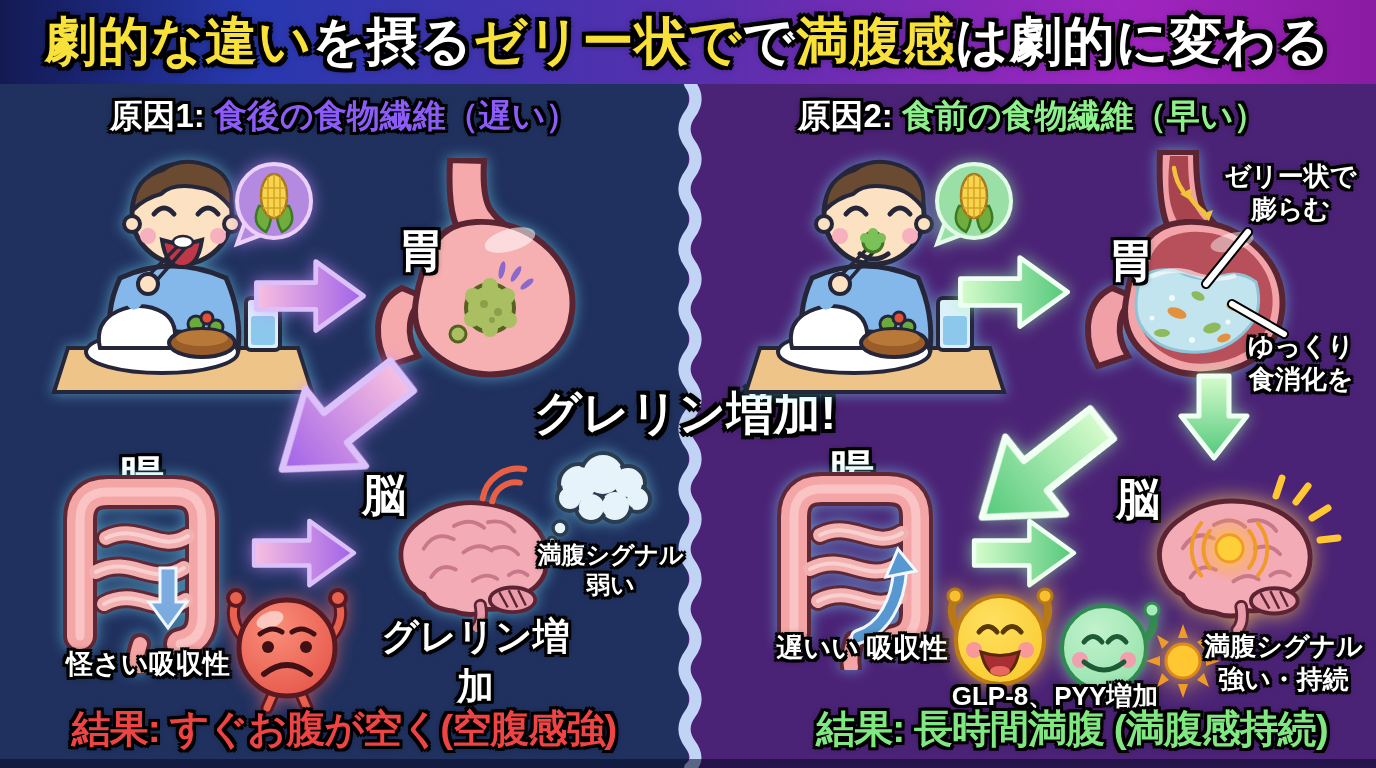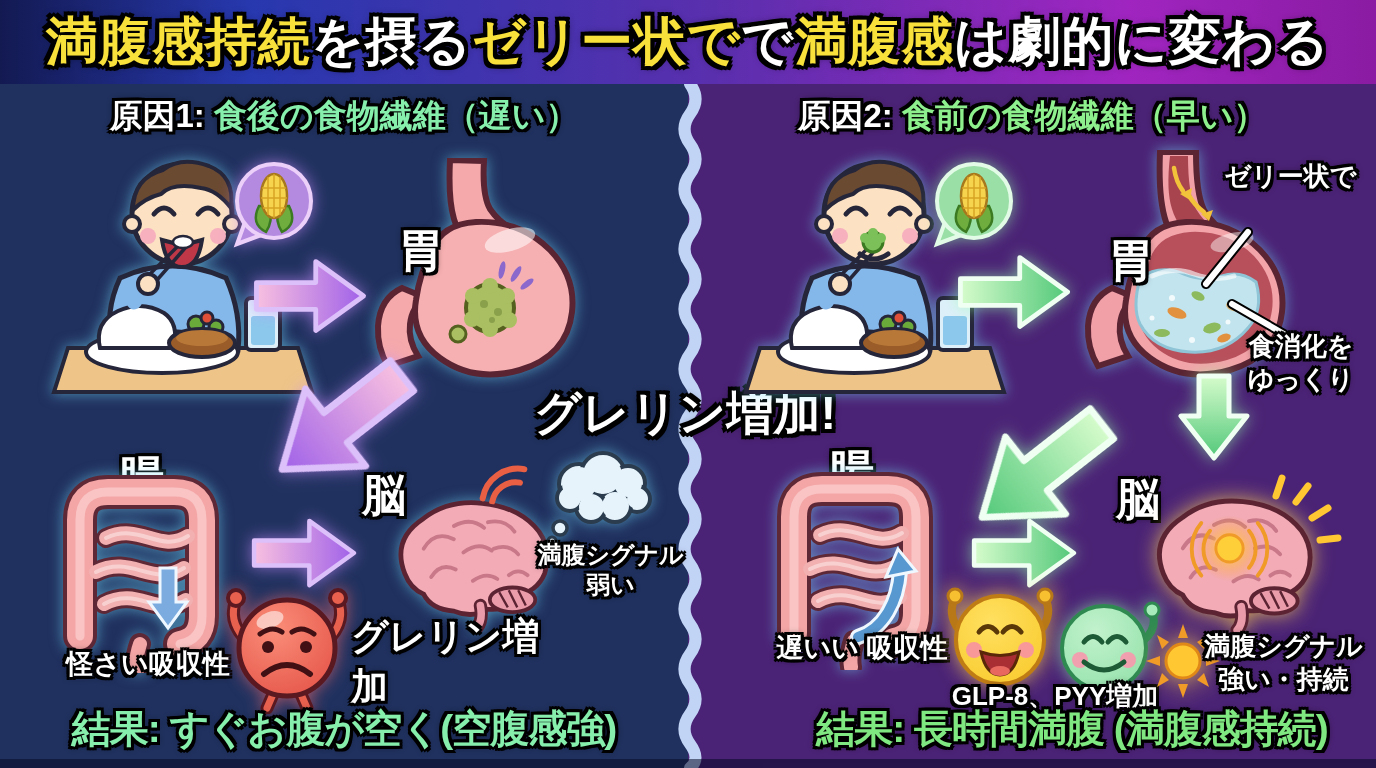--- a/index.html
+++ b/index.html
@@ -28,31 +28,31 @@
 </style>
 </head>
 <body>
 
 <div id="stage">
 
   <div id="panel-left" class="panel" style="background: rgb(32, 49, 95);"></div>
   <div id="panel-right" class="panel" style="background: rgb(75, 35, 118);"></div>
 
   <div id="titlebar">
-    <span class="seg outline-lg" style="color: rgb(248, 225, 58);">満腹感持続</span>
+    <span class="seg outline-lg" style="color: rgb(248, 225, 58);">劇的な違い</span>
     <span class="seg outline-lg" style="color: rgb(255, 255, 255);">を摂る</span>
     <span class="seg outline-lg" style="color: rgb(248, 225, 58);">ゼリー状で</span>
     <span class="seg outline-lg" style="color: rgb(255, 255, 255);">で</span>
     <span class="seg outline-lg" style="color: rgb(248, 225, 58);">満腹感</span>
     <span class="seg outline-lg" style="color: rgb(255, 255, 255);">は劇的に変わる</span>
   </div>
 
   <div class="abs hdr outline" style="left:0;">
     <span>原因1:</span>
-    <span style="color: #86efac; text-align: center;">食後の食物繊維（遅い）</span>
+    <span style="color: #8b5cf6; text-align: center;">食後の食物繊維（遅い）</span>
   </div>
   <div class="abs hdr outline" style="left:688px;">
     <span>原因2:</span>
     <span style="color: rgb(141, 240, 141);">食前の食物繊維（早い）</span>
   </div>
 
   <svg class="abs" style="left:676px;top:84px;" width="28" height="684">
     <path d="M14,0 q11,15 0,30 q-11,15 0,30 q11,15 0,30 q-11,15 0,30 q11,15 0,30 q-11,15 0,30 q11,15 0,30 q-11,15 0,30 q11,15 0,30 q-11,15 0,30 q11,15 0,30 q-11,15 0,30 q11,15 0,30 q-11,15 0,30 q11,15 0,30 q-11,15 0,30 q11,15 0,30 q-11,15 0,30 q11,15 0,30 q-11,15 0,30 q11,15 0,30 q-11,15 0,30 q11,15 0,24" fill="none" stroke="#c2d4f6" stroke-width="12" stroke-linecap="round"></path>
   </svg>
 
@@ -243,23 +243,23 @@
         <circle cx="46" cy="57" r="12"></circle>
         <circle cx="25" cy="48" r="10"></circle>
     </g>
     <circle cx="15" cy="78" r="7" fill="#e6f3fb" stroke="#2b3c4e" stroke-width="3.5"></circle>
     <circle cx="7" cy="91" r="4" fill="#e6f3fb" stroke="#2b3c4e" stroke-width="3"></circle>
   </svg>
   <div class="abs outline note" style="left:528px;top:540px;width:165px;font-size:24px;">
     <div>満腹シグナル</div>
     <div>弱い</div>
   </div>
-  <div class="abs outline" style="left:351px;top:612px;width:225px;font-size:37px;">グレリン増加</div>
-
-  <div class="abs result outline" style="left: 6px; color: #86efac;">
+  <div class="abs outline" style="left:363px;top:612px;width:225px;text-align:center;font-size:37px;">グレリン増加</div>
+
+  <div class="abs result outline" style="left: 6px; color: #ef4444;">
     <span>結果:</span>
     <span>すぐお腹が空く(空腹感強)</span>
   </div>
 
   <svg class="abs glow-cyan" style="left:742px;top:150px;" width="265" height="245" viewBox="0 0 265 245">
     <polygon points="18,198 248,198 262,242 4,242" fill="#eec488" stroke="#26263a" stroke-width="4"></polygon>
     <rect x="196" y="148" width="34" height="52" rx="5" fill="#ddf0fa" stroke="#26263a" stroke-width="4"></rect>
     <rect x="201" y="166" width="24" height="29" rx="3" fill="#8cc8ec"></rect>
     <path d="M70,128 q52,-24 106,0 q16,36 12,72 l-126,0 q-8,-38 8,-72 z" fill="#85b8ea" stroke="#26263a" stroke-width="5"></path>
     <ellipse cx="112" cy="202" rx="76" ry="21" fill="#ffffff" stroke="#26263a" stroke-width="4"></ellipse>
@@ -333,32 +333,33 @@
       <path d="M92,18 q2,14 9,23"></path>
         <path d="M106,44 q7,12 16,18"></path>
     </g>
     <polygon points="98,44 110,38 108,50" fill="#f2c23a"></polygon>
     <polygon points="119,64 131,60 127,71" fill="#f2c23a"></polygon>
     <ellipse cx="150" cy="92" rx="22" ry="9" fill="#ffffff" opacity="0.45" transform="rotate(-14 150 92)"></ellipse>
   </svg>
   <div class="abs outline lbl-organ" style="left:1108px;top:230px;">胃</div>
   <div class="abs outline note" style="left:1208px;top:160px;width:165px;">
     <div>ゼリー状で</div>
+    <div>膨らむ</div>
   </div>
   <svg class="abs" style="left:1196px;top:226px;" width="60" height="64">
     <line x1="52" y1="6" x2="10" y2="58" stroke="#000000" stroke-width="10" stroke-linecap="round"></line>
     <line x1="52" y1="6" x2="10" y2="58" stroke="#ffffff" stroke-width="6" stroke-linecap="round"></line>
   </svg>
   <svg class="abs" style="left:1226px;top:296px;" width="66" height="44">
     <line x1="6" y1="8" x2="58" y2="38" stroke="#000000" stroke-width="10" stroke-linecap="round"></line>
     <line x1="6" y1="8" x2="58" y2="38" stroke="#ffffff" stroke-width="6" stroke-linecap="round"></line>
   </svg>
   <div class="abs outline note" style="left:1226px;top:330px;width:150px;">
+    <div>ゆっくり</div>
     <div>食消化を</div>
-    <div>ゆっくり</div>
   </div>
 
   <svg class="abs glow-green" style="left:1178px;top:372px;" width="72" height="90" viewBox="0 0 70 90">
     <defs>
         <linearGradient id="gg2" x1="0" y1="0" x2="0" y2="1">
           <stop offset="0" stop-color="#d6fccc"></stop>
           <stop offset="1" stop-color="#52c87a"></stop>
         </linearGradient>
       </defs>
     <polygon points="20,4 50,4 50,44 68,44 35,86 2,44 20,44" fill="url(#gg2)" stroke="#effff2" stroke-width="5" stroke-linejoin="round"></polygon>

